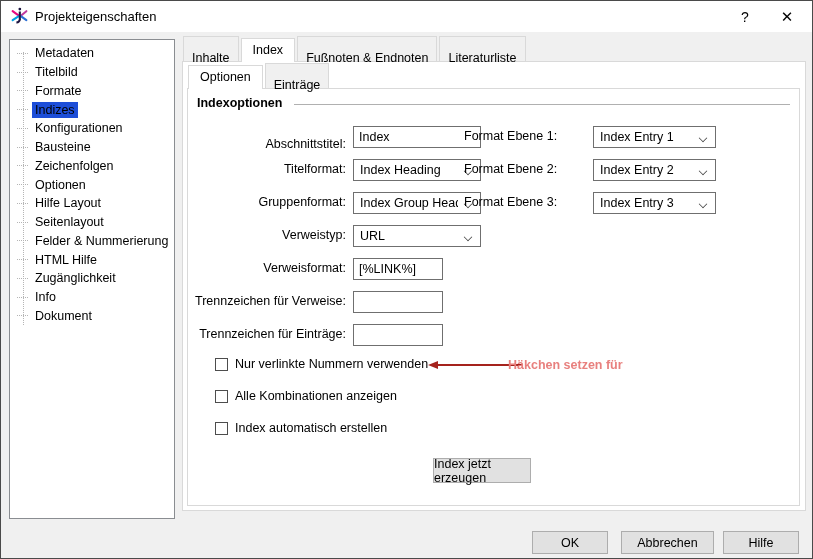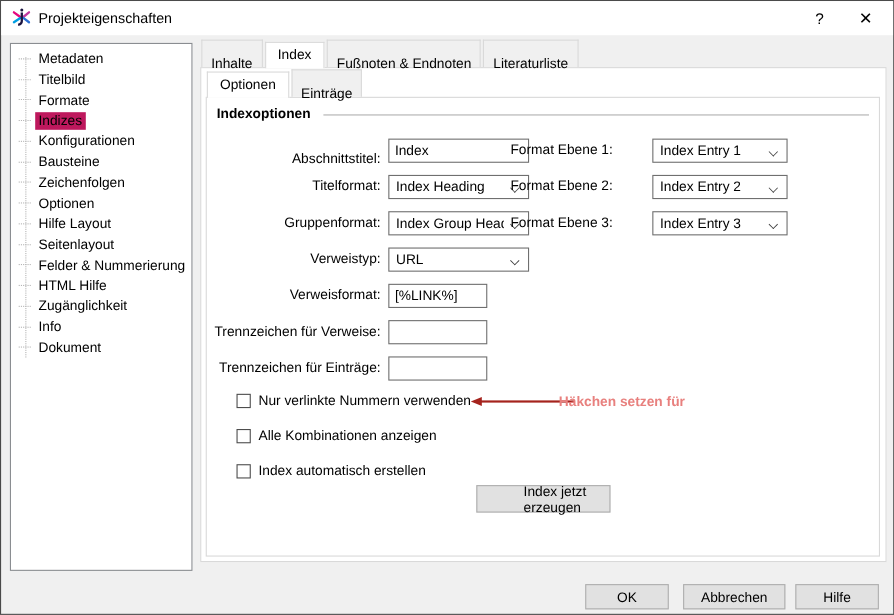--- a/index.html
+++ b/index.html
@@ -15,21 +15,21 @@
   .tb-close{left:766px;font-size:15px;}
 
   
   .sidebar{position:absolute;left:8px;top:38px;width:166px;height:480px;box-sizing:border-box;
     background:#fff;border:1px solid #8a8d91;}
   .tree{position:relative;padding-top:4px;}
   .tree-vline{position:absolute;left:13px;top:12px;height:273px;border-left:1px dotted #b5b5b5;}
   .tree-row{height:18.75px;display:flex;align-items:center;padding-left:7px;cursor:default;}
   .tree-stub{width:11px;border-top:1px dotted #b5b5b5;margin-right:4px;flex:none;}
   .tree-label{white-space:nowrap;padding:0 3px;line-height:16px;}
-  .tree-label.selected{background:#be185d;}
+  .tree-label.selected{background:#1d4ed8;}
 
   
   .tabs-main{position:absolute;left:182px;top:37px;height:23px;display:flex;align-items:flex-end;z-index:3;}
   .tab{box-sizing:border-box;height:21px;line-height:19px;padding:12px 8px;background:#f0f0f0;
     border:1px solid #d9d9d9;border-bottom:none;margin-right:2px;white-space:nowrap;}
   .tab.active{height:24px;line-height:22px;background:#fff;margin-bottom:-1px;padding:0 11px;z-index:4;position:relative;}
 
   .page-outer{position:absolute;left:181px;top:60px;width:624px;height:450px;box-sizing:border-box;
     background:#fff;border:1px solid #d9d9d9;z-index:1;}
 
@@ -55,21 +55,21 @@
   .cb{width:13px;height:13px;box-sizing:border-box;background:#fff;border:1px solid #4d4d4d;margin-right:7px;flex:none;}
 
   .arrow-head{position:absolute;left:427px;top:360px;width:0;height:0;z-index:3;
     border-top:4px solid transparent;border-bottom:4px solid transparent;border-right:10px solid var(--ann-arrow,#a5231d);}
   .arrow-line{position:absolute;left:436px;top:363px;width:85px;height:2px;background:var(--ann-arrow,#a5231d);z-index:3;}
   .annotation{position:absolute;left:507px;top:354px;width:150px;line-height:21px;font-weight:bold;
     color:var(--ann-text,#e8807e);z-index:3;}
 
   .btn{position:absolute;box-sizing:border-box;background:#e1e1e1;border:1px solid #adadad;
     display:flex;align-items:center;justify-content:center;font-size:12.5px;z-index:3;cursor:default;}
-  .btn-generate{left:432px;top:440px;width:122px;height:25px;padding-left:42px;}
+  .btn-generate{left:432px;top:457px;width:98px;height:25px;}
   .btn-ok{left:531px;top:530px;width:76px;height:23px;}
   .btn-cancel{left:620px;top:530px;width:93px;height:23px;}
   .btn-help{left:722px;top:530px;width:76px;height:23px;}
 </style>
 </head>
 <body>
 
 <div id="window">
 
   <div class="titlebar">

